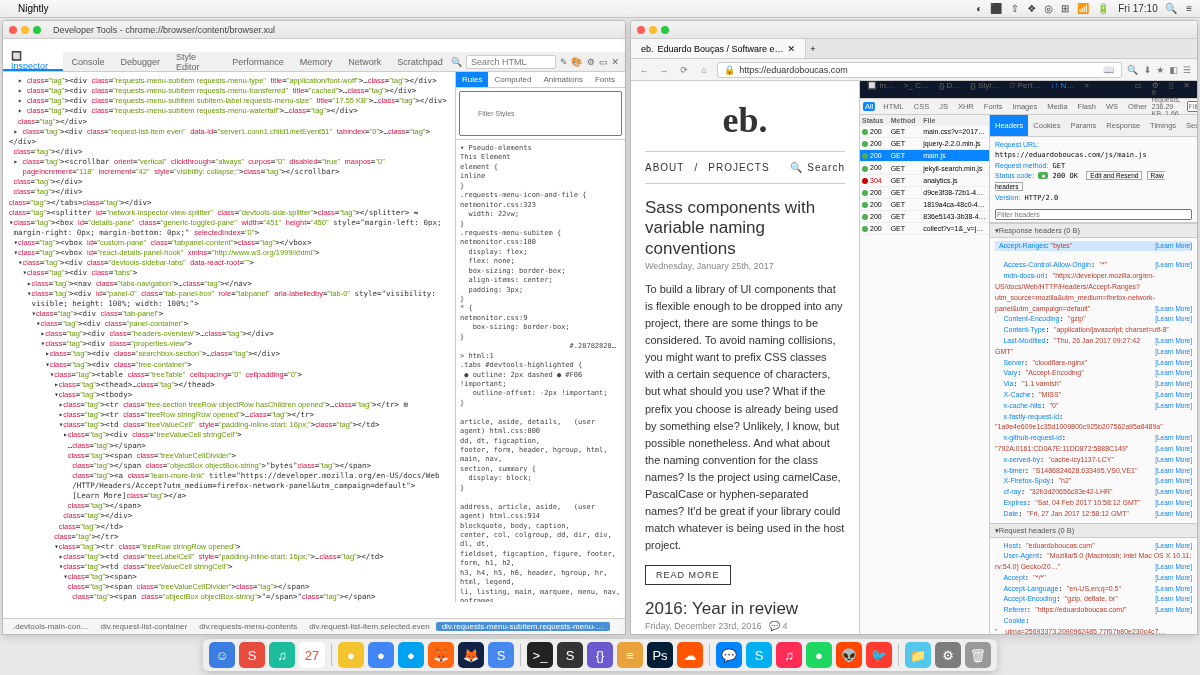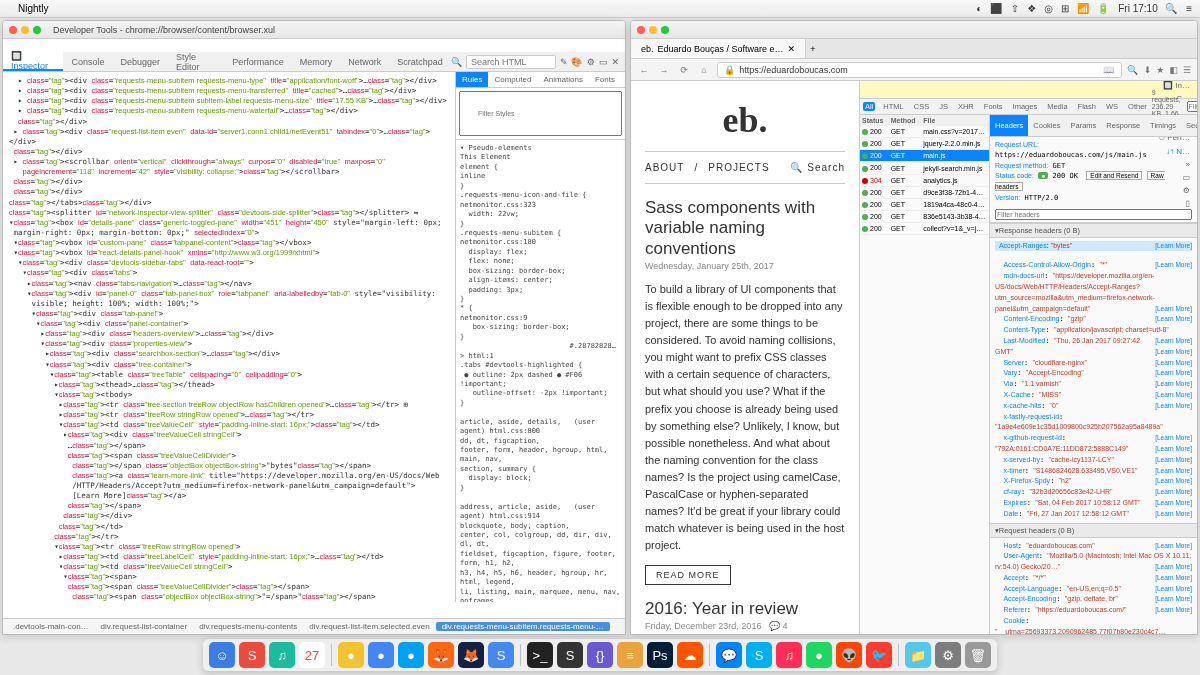--- a/index.html
+++ b/index.html
@@ -59,21 +59,21 @@
 .page hr { margin: 10px 0; border: none; border-top: 1px solid #ccc; }
 .page .nav { font-size: 10px; letter-spacing: 1px; display: flex; gap: 10px; align-items: center; }
 .page .nav .search { margin-left: auto; font-size: 10px; }
 .page h2 { font-size: 17px; font-weight: normal; margin: 14px 0 2px; line-height: 1.2; }
 .page .date { font-size: 9px; color: #888; }
 .page p { font-size: 11px; line-height: 1.55; margin: 10px 0; }
 .page .readmore { display: inline-block; border: 1px solid #333; padding: 4px 10px; font-size: 9px; letter-spacing: 1px; }
 
 
 .netpanel { width: 338px; border-left: 1px solid #ccc; display: flex; flex-direction: column; background: #fafafa; font-size: 8px; overflow: hidden; }
-.net-toolbar { height: 18px; background: #fef9c3; border-bottom: 1px solid #ccc; display: flex; align-items: flex-end; gap: 4px; padding: 0 4px; flex-direction: column; }
+.net-toolbar { height: 18px; background: #0f172a; border-bottom: 1px solid #ccc; display: flex; align-items: flex-start; gap: 4px; padding: 0 4px; }
 .net-toolbar .nt { color: #666; padding: 0 3px; cursor: pointer; font-size: 8px; }
 .net-toolbar .nt.active { color: #0a84ff; }
 .net-filter { height: 16px; background: #f2f2f2; border-bottom: 1px solid #ccc; display: flex; align-items: center; font-size: 7.5px; padding: 0 3px; gap: 3px; }
 .net-filter .nf { color: #666; padding: 0 2px; cursor: pointer; }
 .net-filter .nf.active { background: #0a84ff; color: #fff; border-radius: 2px; }
 .net-summary { font-size: 7px; color: #666; margin-left: auto; }
 
 .net-body { flex: 1; display: flex; overflow: hidden; }
 .net-list { width: 130px; border-right: 1px solid #ccc; overflow: auto; }
 .net-list table { width: 100%; border-collapse: collapse; font-size: 7px; }

